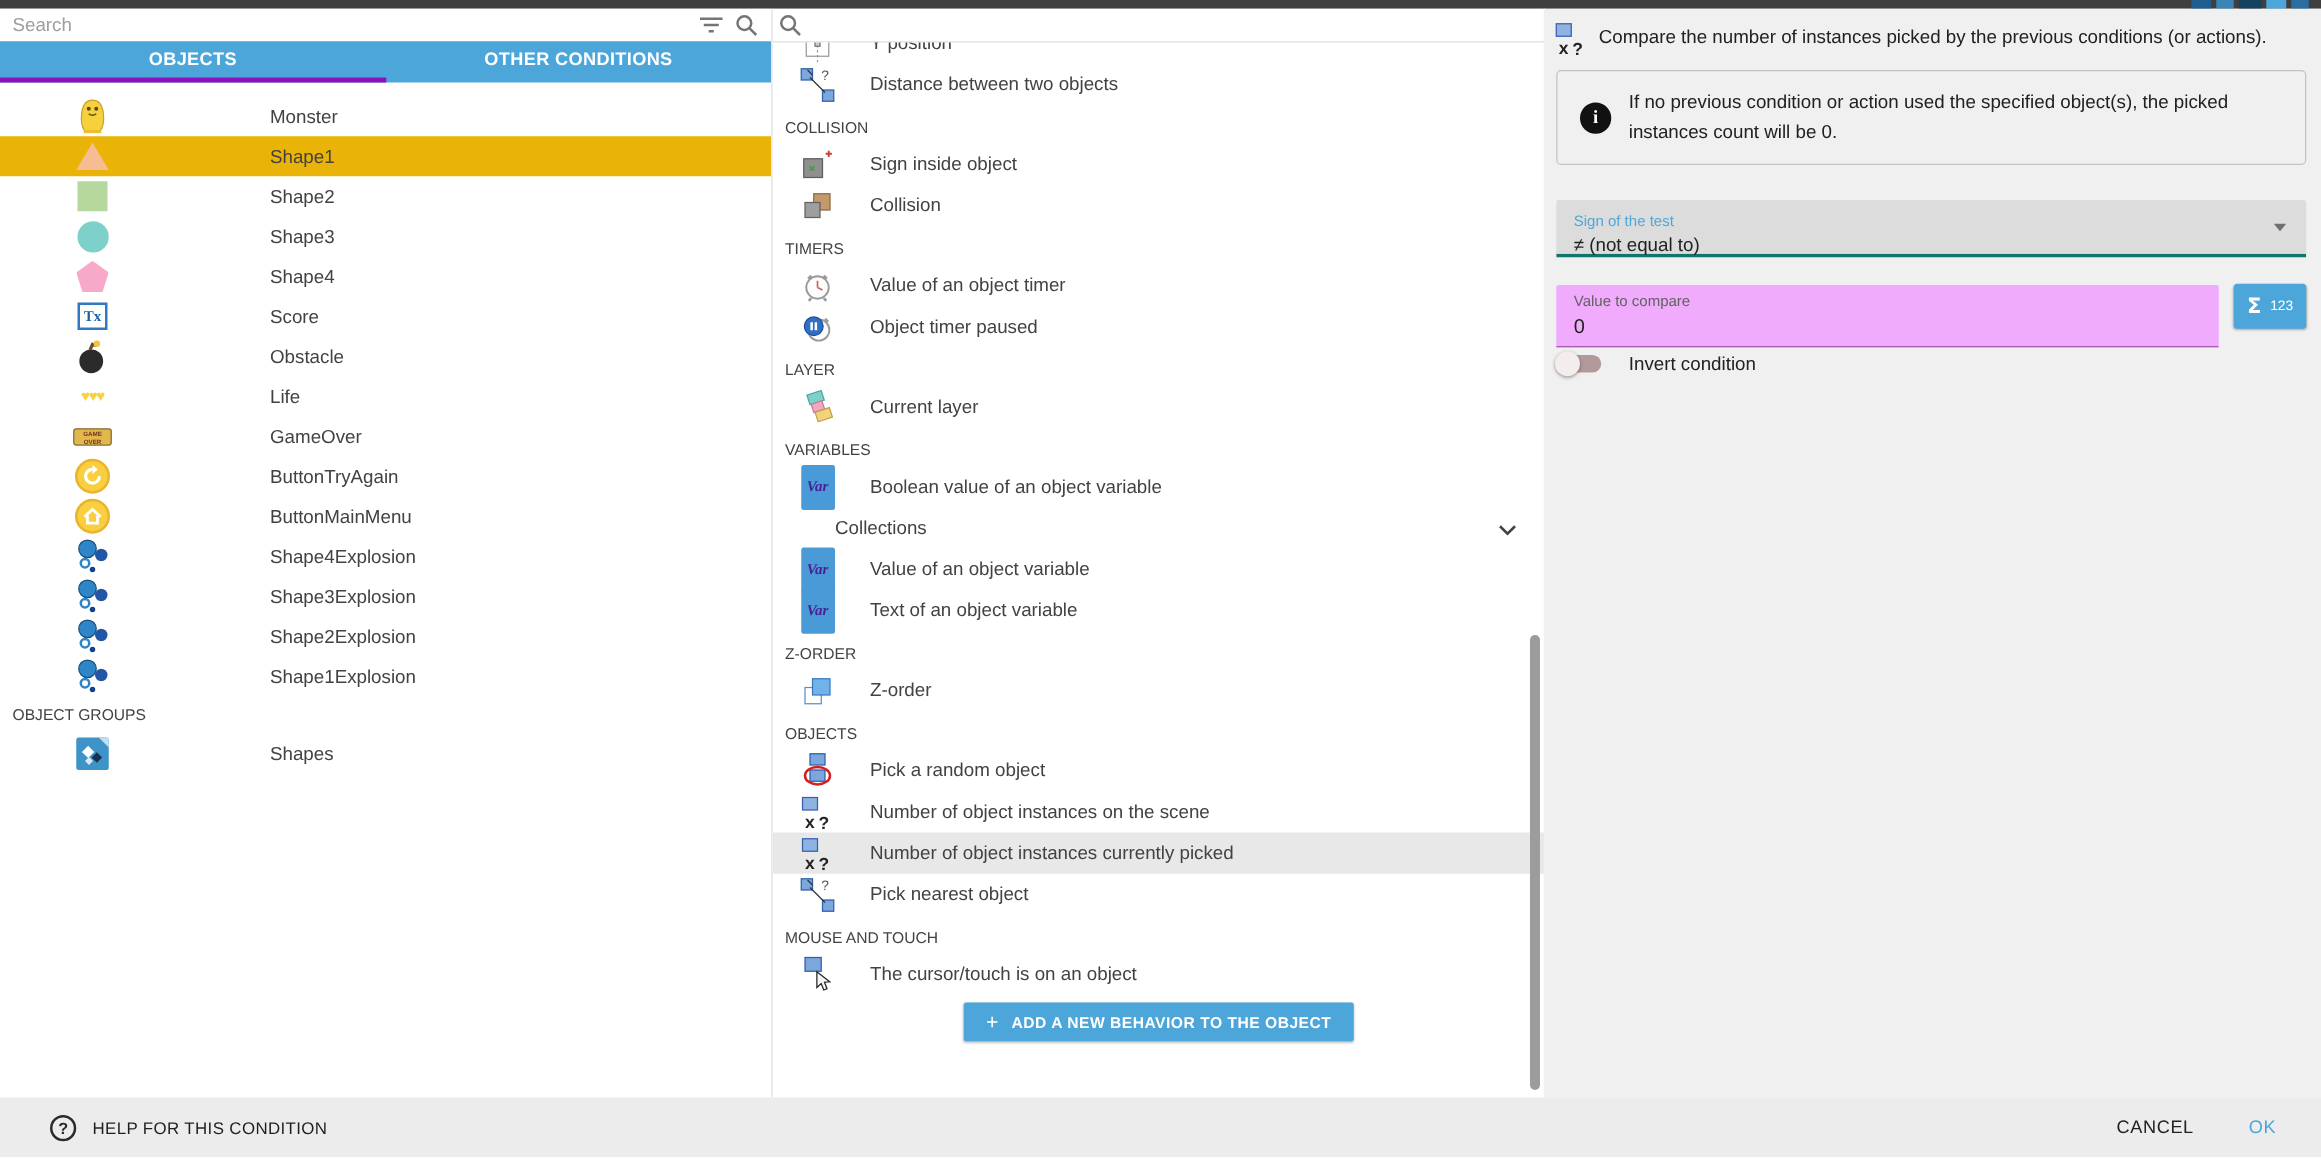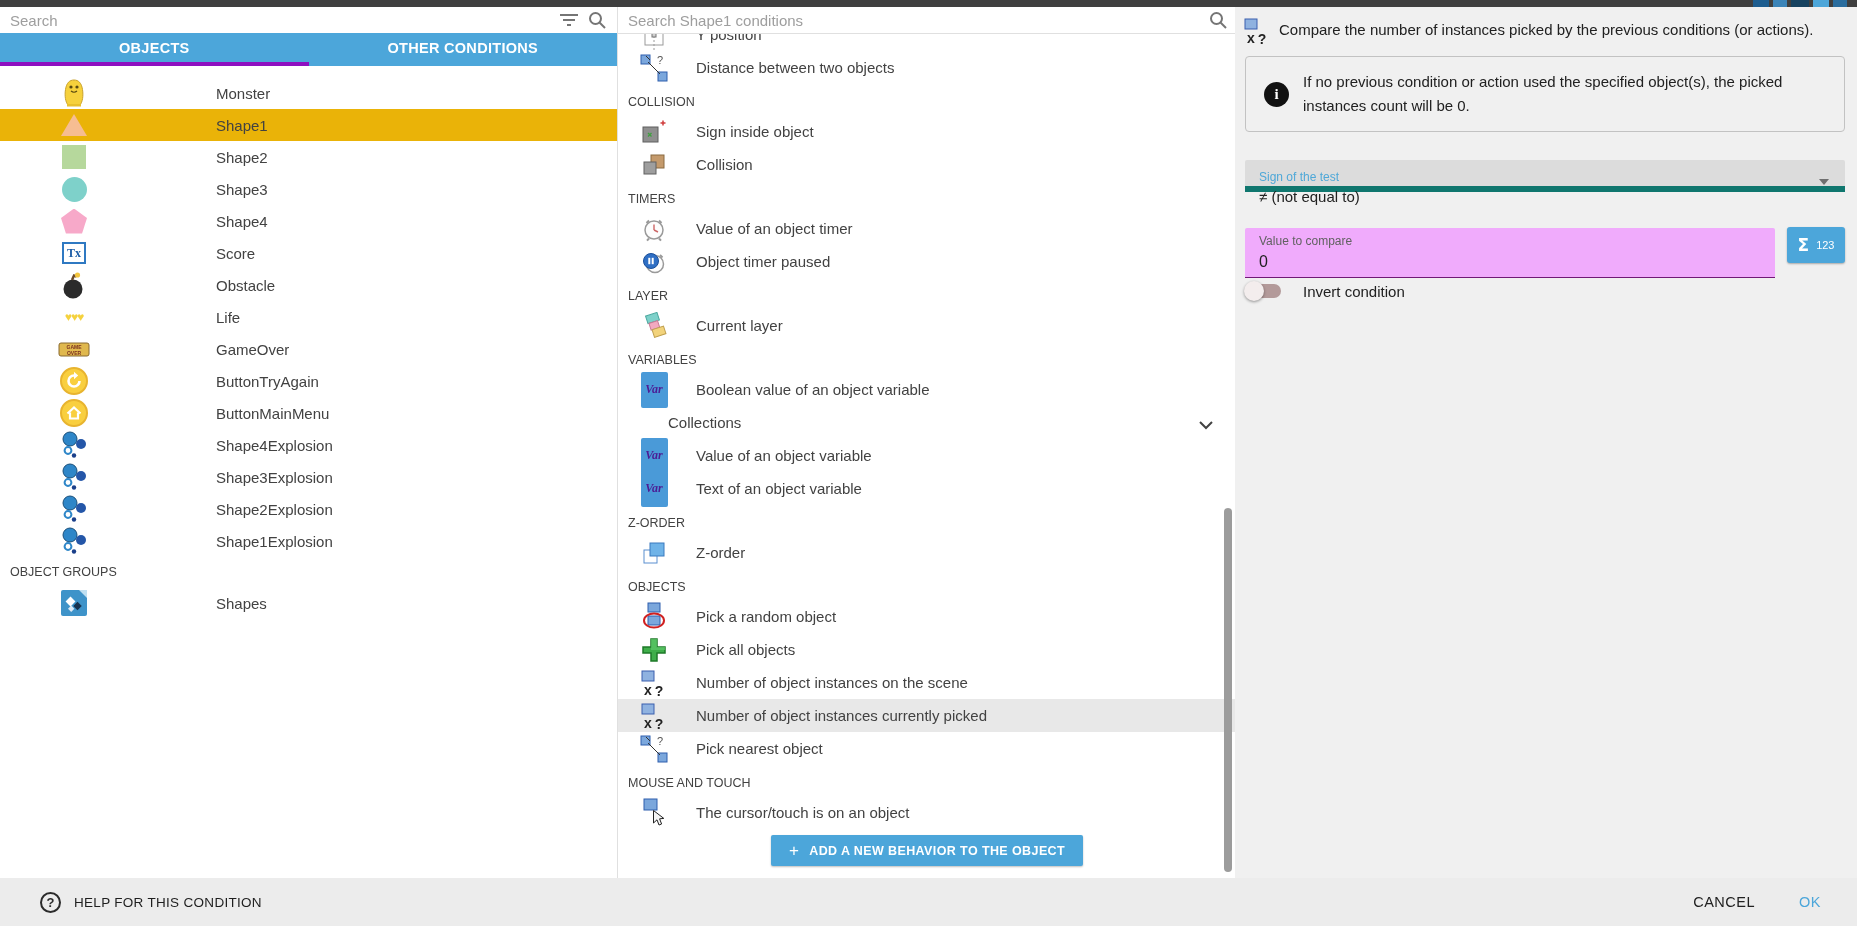--- a/index.html
+++ b/index.html
@@ -56,22 +56,22 @@
 
   
   .right-panel{position:absolute;top:7px;left:1235px;right:0;bottom:48px;background:#f0f0f0;}
   .desc-row{position:absolute;top:10px;left:8px;right:10px;display:flex;align-items:flex-start;gap:8px;}
   .desc-text{font-size:15px;color:#212121;line-height:20px;padding-top:3px;}
   .info-box{position:absolute;top:49px;left:10px;right:12px;height:76px;border:1px solid #c2c2c2;
      border-radius:4px;display:flex;align-items:center;gap:14px;padding:0 16px 0 18px;box-sizing:border-box;}
   .info-icon{width:25px;height:25px;border-radius:50%;background:#111;color:#fff;flex:0 0 auto;
      display:flex;align-items:center;justify-content:center;font:bold 15px "Liberation Serif",serif;}
   .info-text{font-size:15px;color:#212121;line-height:24px;max-width:520px;}
-  .sign-select{position:absolute;top:153px;left:10px;right:12px;height:32px;background:#dcdcdc;
-     border-bottom:6px solid #0f766e;border-radius:2px 2px 0 0;padding:10px 14px 0;box-sizing:border-box;cursor:pointer;}
+  .sign-select{position:absolute;top:153px;left:10px;right:12px;height:46px;background:#dcdcdc;
+     border-bottom:3px solid #0f766e;border-radius:2px 2px 0 0;padding:10px 14px 0;box-sizing:border-box;cursor:pointer;}
   .sign-label{font-size:12px;color:#4FA8D8;display:block;}
   .sign-value{font-size:15px;color:#212121;display:block;margin-top:4px;}
   .dd-arrow{position:absolute;right:16px;top:19px;width:0;height:0;
      border-left:5px solid transparent;border-right:5px solid transparent;border-top:6px solid #6f6f6f;}
   .value-field{position:absolute;top:221px;left:10px;width:530px;height:50px;background:#f0abfc;
      border-bottom:1px solid #701a75;border-radius:2px 2px 0 0;padding:6px 14px 0;box-sizing:border-box;}
   .value-label{font-size:12px;color:#616161;display:block;}
   .value-input{border:none;outline:none;background:transparent;font:16px "Liberation Sans",sans-serif;
      color:#212121;margin-top:5px;width:100%;padding:0;}
   .sigma-btn{position:absolute;top:220px;left:552px;width:58px;height:36px;background:#4CA6DA;
@@ -295,21 +295,20 @@
               </svg>
             </span>
        <span class="obj-label">Shapes</span>
      </div>
         </div>
     </div>
   </div>
 
   <div class="mid-panel">
     <div class="search-row2">
-      <input type="text" placeholder="Search Shape1 conditions" style="">
       <span class="sr-ic" style="margin-right:4px;">
         <svg width="18" height="18" viewBox="0 0 18 18">
             <circle cx="7.5" cy="7.5" r="5.5" fill="none" stroke="#757575" stroke-width="2"></circle>
             <line x1="11.5" y1="11.5" x2="17" y2="17" stroke="#757575" stroke-width="2"></line>
           </svg>
       </span>
     </div>
     <div class="cond-list">
       <div class="cond-rows" id="condRows">
           <div class="cond-item">
@@ -429,29 +428,20 @@
           <div class="cond-header">OBJECTS</div>
           <div class="cond-item">
          <span class="cond-icon">
               <svg width="26" height="30" viewBox="0 0 26 30">
                 <rect x="7" y="1" width="12" height="9" fill="#7ba7dc" stroke="#2f5fae"></rect>
                 <rect x="7" y="14" width="12" height="9" fill="#7ba7dc" stroke="#2f5fae"></rect>
                 <ellipse cx="13" cy="18.5" rx="10" ry="7" fill="none" stroke="#d02020" stroke-width="2"></ellipse>
               </svg>
             </span>
          <span class="cond-label">Pick a random object</span>
-       </div>
-          <div class="cond-item">
-         <span class="cond-icon">
-              <svg width="28" height="28" viewBox="0 0 28 28">
-                <path d="M11 3 h6 v8 h8 v6 h-8 v8 h-6 v-8 h-8 v-6 h8 z" fill="#3fae4a" stroke="#1e7a28" stroke-width="1.5"></path>
-                <path d="M11 3 h6 v8 h8 v3 h-14 z" fill="#5ec869" opacity="0.7"></path>
-              </svg>
-            </span>
-         <span class="cond-label">Pick all objects</span>
        </div>
           <div class="cond-item">
          <span class="cond-icon">
               <svg width="28" height="28" viewBox="0 0 28 28">
                 <rect x="2" y="2" width="12" height="10" fill="#8fb2e0" stroke="#3a5fae"></rect>
                 <text x="8" y="26" font-size="14" font-weight="bold" fill="#222" text-anchor="middle" font-family="Liberation Sans,sans-serif">x</text>
                 <text x="19" y="27" font-size="14" font-weight="bold" fill="#222" text-anchor="middle" font-family="Liberation Sans,sans-serif">?</text>
               </svg>
             </span>
          <span class="cond-label">Number of object instances on the scene</span>

